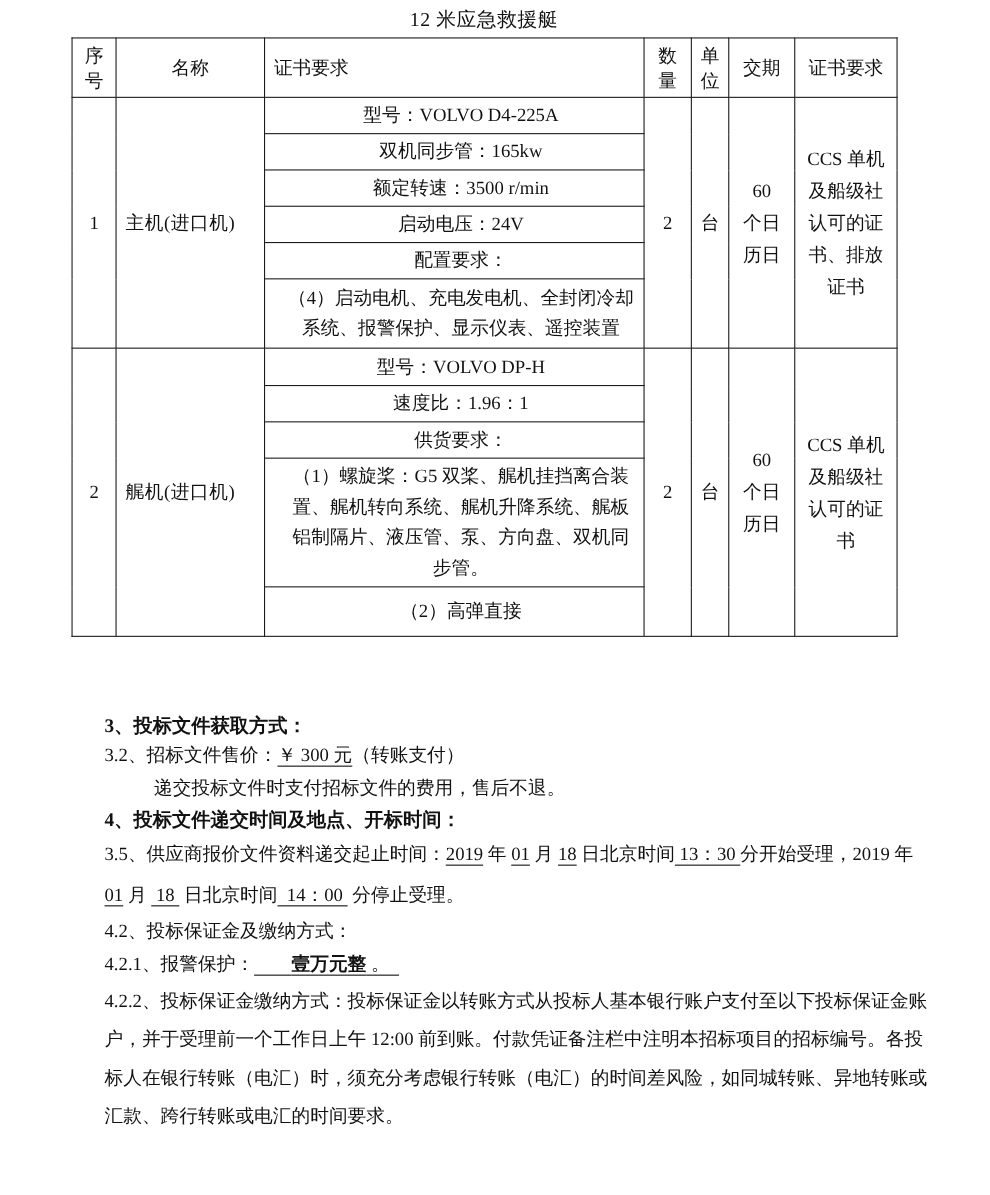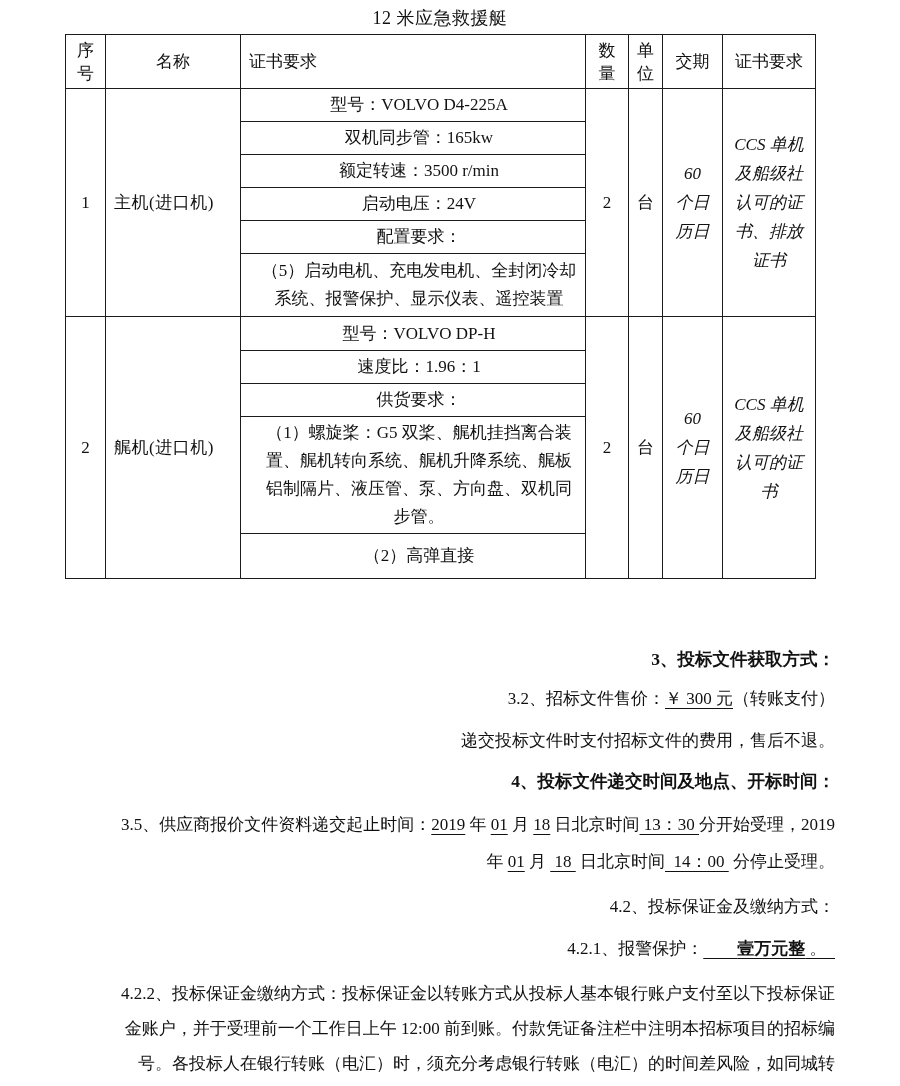--- a/index.html
+++ b/index.html
@@ -32,36 +32,36 @@
     font-size: 17px;
     padding: 2px 5px 2px 8px;
     vertical-align: middle;
     word-break: break-all;
   }
   .spec-table thead tr { height: 54px; }
   th.pre2 { white-space: pre-line; line-height: 23px; text-align: center; padding: 2px 2px; }
   th.c1 { text-align: center; padding: 2px 2px; }
   th.left { text-align: left; }
   td.center { text-align: center; padding: 2px 2px; }
-  td.pre { white-space: pre-line; line-height: 29px; font-style: italic; }
+  td.pre { white-space: pre-line; line-height: 29px; }
   td.cell-spec { line-height: 28px; text-align: center; padding-left: 17px; }
   td.cell-name { text-align: left; padding-left: 8px; letter-spacing: 0.5px; margin-top: 17px; }
 
   .sections {
     width: 752px;
     margin: 67px 0 0 95px;
     font-size: 17px;
   }
   .sec-heading {
     font-weight: bold;
     font-size: 17.5px;
     line-height: 26px;
     margin: 0;
   }
-  .sections p { margin: 12px; text-align: right; }
+  .sections p { margin: 0; }
   .p-s31 { line-height: 31px; margin-top: 9px; white-space: pre-wrap; }
   .p-s32 { line-height: 30px; margin-top: 12px; white-space: pre-wrap; }
   .p-note { line-height: 30px; margin-top: 13px; text-indent: 45px; }
   .h-s4  { margin-top: 21px; }
   .p-s41 { line-height: 37px; margin-top: 9px; white-space: pre-wrap; }
   .p-s42 { line-height: 30px; margin-top: 17px; }
   .p-s421 { line-height: 30px; margin-top: 16px; white-space: pre-wrap; }
   .p-s422 { line-height: 35px; margin-top: 15px; white-space: pre-wrap; }
 
   .u { text-decoration: underline; text-underline-offset: 4px; }
@@ -120,21 +120,21 @@
         <tr style="height: 29px;">
           <td class="cell-spec">额定转速：3500 r/min</td>
         </tr>
         <tr style="height: 29px;">
           <td class="cell-spec">启动电压：24V</td>
         </tr>
         <tr style="height: 29px;">
           <td class="cell-spec">配置要求：</td>
         </tr>
         <tr style="height: 63px;">
-          <td class="cell-spec">（5）启动电机、充电发电机、全封闭冷却系统、报警保护、显示仪表、遥控装置</td>
+          <td class="cell-spec">（4）启动电机、充电发电机、全封闭冷却系统、报警保护、显示仪表、遥控装置</td>
         </tr>
         <tr style="height: 34px;">
           <td rowspan="5" class="center">2</td>
           <td rowspan="5" class="cell-name">艉机(进口机)</td>
           <td class="cell-spec">型号：VOLVO DP-H</td>
           <td rowspan="5" class="center">2</td>
           <td rowspan="5" class="center">台</td>
           <td rowspan="5" class="center pre">60
 个日
 历日</td>

